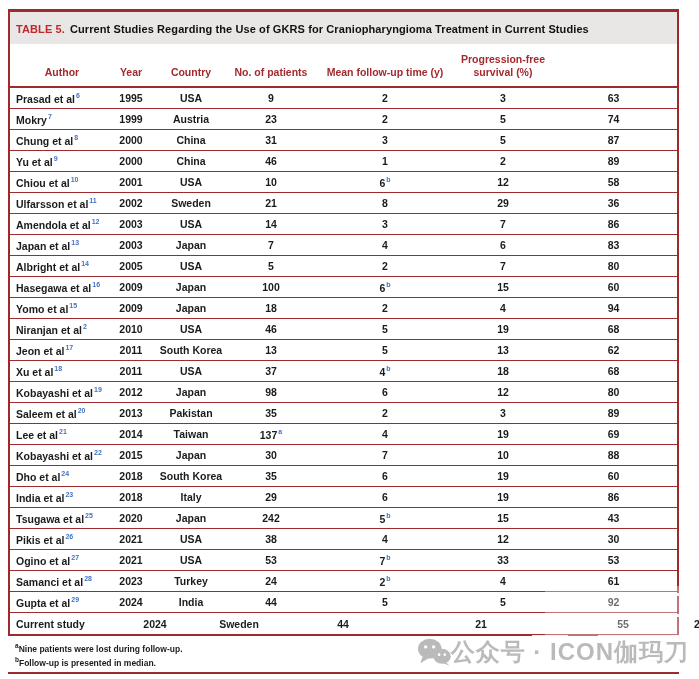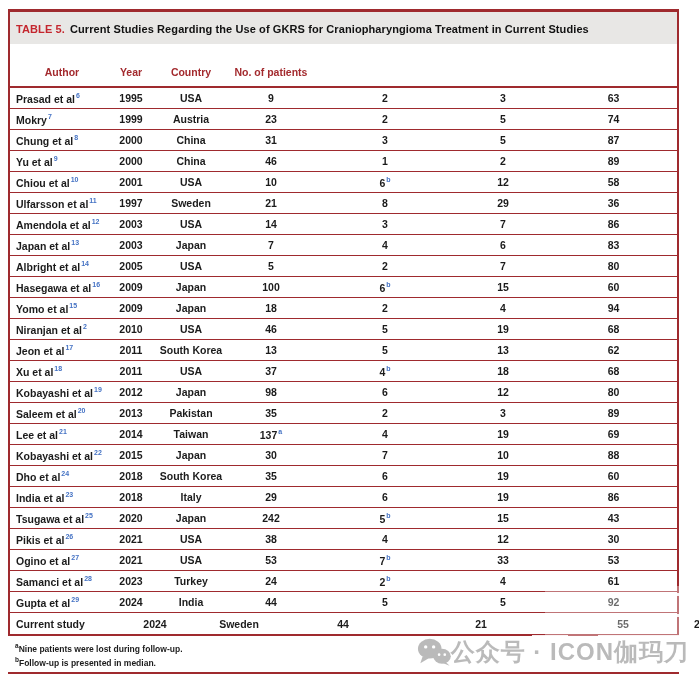--- a/index.html
+++ b/index.html
@@ -92,20 +92,22 @@
 <div class="card">
   <div class="boxed">
     <div class="title-band">
       <span class="title-label">TABLE 5.</span><span>Current Studies Regarding the Use of GKRS for Craniopharyngioma Treatment in Current Studies</span>
     </div>
     <div class="thead">
       <div class="th th-author">Author</div>
       <div class="th">Year</div>
       <div class="th">Country</div>
       <div class="th">No. of patients</div>
+      <div class="th">Mean follow-up time (y)</div>
+      <div class="th">Progression-free survival (%)</div>
     </div>
     <div id="tbody">
     <div class="trow">
       <div class="td td-author"><span>Prasad et al</span><sup class="blue">6</sup></div>
       <div class="td"><span>1995</span></div>
       <div class="td"><span>USA</span></div>
       <div class="td"><span>9</span></div>
       <div class="td"><span>2</span></div>
       <div class="td"><span>3</span></div>
       <div class="td"><span>63</span></div>
@@ -146,21 +148,21 @@
       <div class="td"><span>2001</span></div>
       <div class="td"><span>USA</span></div>
       <div class="td"><span>10</span></div>
       <div class="td"><span>6</span><sup class="blue">b</sup></div>
       <div class="td"><span>12</span></div>
       <div class="td"><span>58</span></div>
     </div>
 
     <div class="trow">
       <div class="td td-author"><span>Ulfarsson et al</span><sup class="blue">11</sup></div>
-      <div class="td"><span>1997</span></div>
+      <div class="td"><span>2002</span></div>
       <div class="td"><span>Sweden</span></div>
       <div class="td"><span>21</span></div>
       <div class="td"><span>8</span></div>
       <div class="td"><span>29</span></div>
       <div class="td"><span>36</span></div>
     </div>
 
     <div class="trow">
       <div class="td td-author"><span>Amendola et al</span><sup class="blue">12</sup></div>
       <div class="td"><span>2003</span></div>

